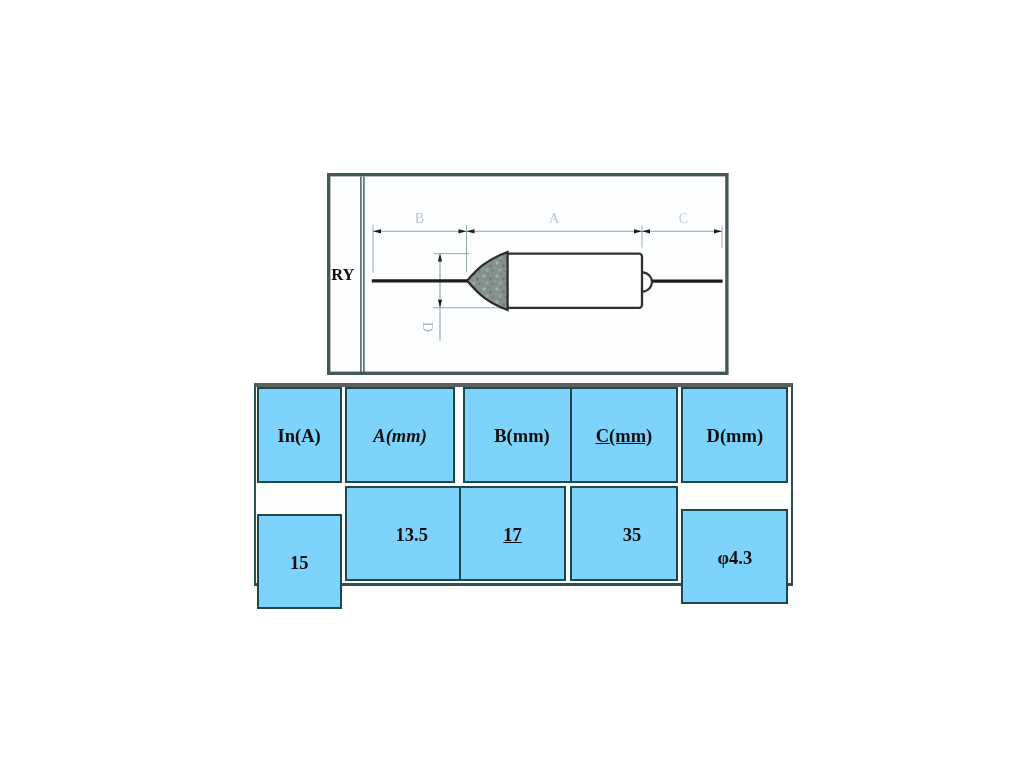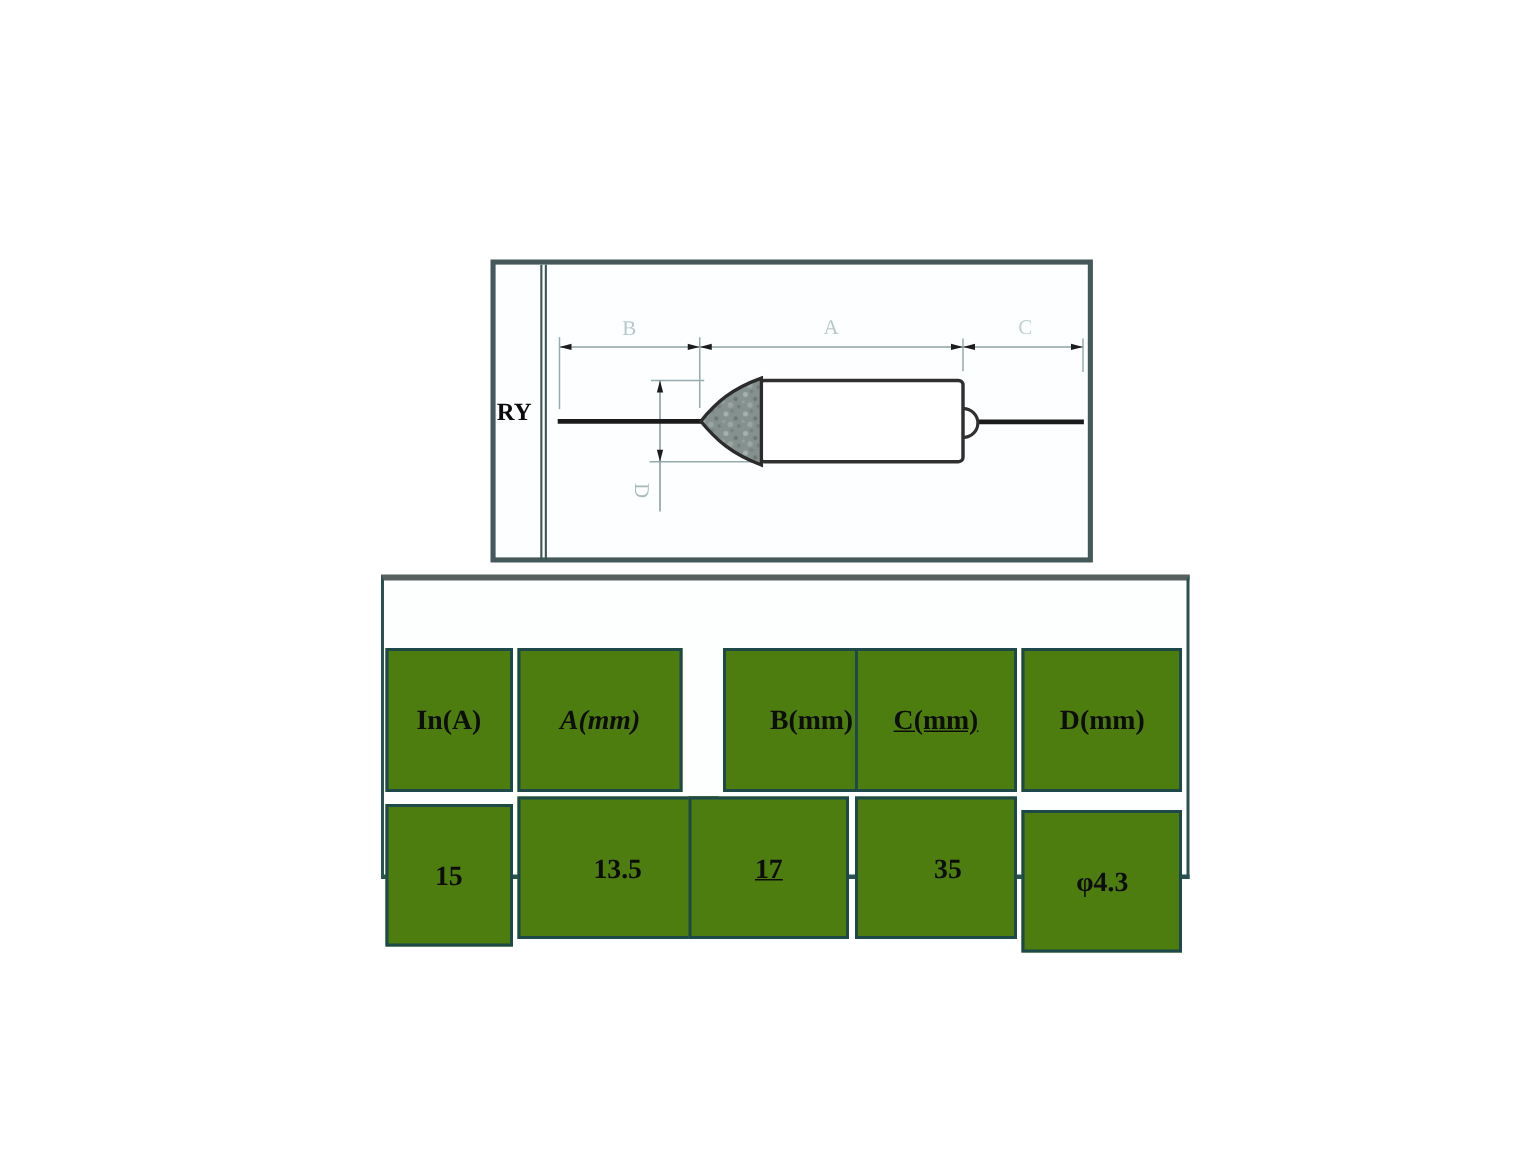--- a/index.html
+++ b/index.html
@@ -1,19 +1,19 @@
 <!DOCTYPE html>
 <html><head>
 <meta charset="utf-8">
 <style>
   html,body{margin:0;padding:0;width:1024px;height:768px;background:#ffffff;overflow:hidden;}
   body{font-family:"Liberation Serif",serif;position:relative;}
-  .cell{position:absolute;box-sizing:border-box;border:2.2px solid #1d4949;background:#4d7c0f;
+  .cell{position:absolute;box-sizing:border-box;border:2.2px solid #1d4949;background:#7dd3fc;
         display:flex;align-items:center;justify-content:center;font-weight:bold;
-        font-size:18.5px;color:#0d0d0d;padding-top:4px;margin-top:45px;}
+        font-size:18.5px;color:#0d0d0d;padding-top:4px;}
 </style>
 </head>
 <body>
 
 <svg width="1024" height="768" style="position:absolute;left:0;top:0">
   <defs>
     <pattern id="grain" width="13" height="13" patternUnits="userSpaceOnUse">
       <rect width="13" height="13" fill="#85918e"></rect>
       <circle cx="3" cy="3" r="1.7" fill="#a6b1ae"></circle>
       <circle cx="9.5" cy="6" r="1.4" fill="#6b7775"></circle>
@@ -85,27 +85,27 @@
 </svg>
 
 <div style="position:absolute;left:253.5px;top:382.6px;width:539px;height:203.6px;box-sizing:border-box;
             border-top:4.6px solid #596060;border-left:2.3px solid #2b5252;border-right:2.3px solid #2b5252;
             border-bottom:3.4px solid #2b5252;background:#fdfefe;"></div>
 
 <div class="cell" style="left:256.8px;top:386.6px;width:84.8px;height:96px;">In(A)</div>
 
 <div class="cell" style="left:344.8px;top:386.6px;width:110.6px;height:96px;font-style:italic;">A(mm)</div>
 
-<div class="cell" style="left:482px;top:386.6px;width:118px;height:96px;">B(mm)</div>
+<div class="cell" style="left:463px;top:386.6px;width:118px;height:96px;">B(mm)</div>
 
 <div class="cell" style="left:570.3px;top:386.6px;width:107.4px;height:96px;text-decoration:underline;">C(mm)</div>
 
 <div class="cell" style="left:681.2px;top:386.6px;width:107.3px;height:96px;">D(mm)</div>
 
-<div class="cell" style="left:256.8px;top:491px;width:84.8px;height:94.6px;">15</div>
+<div class="cell" style="left:256.8px;top:514px;width:84.8px;height:94.6px;">15</div>
 
 <div class="cell" style="left:344.8px;top:486.2px;width:134px;height:94.6px;">13.5</div>
 
 <div class="cell" style="left:458.9px;top:486.2px;width:107.4px;height:94.6px;text-decoration:underline;">17</div>
 
 <div class="cell" style="left:570.3px;top:486.2px;width:107.4px;height:94.6px;padding-left:16px;">35</div>
 
-<div class="cell" style="left:681.2px;top:495px;width:107.3px;height:94.6px;">φ4.3</div>
+<div class="cell" style="left:681.2px;top:509px;width:107.3px;height:94.6px;">φ4.3</div>
 
 </body></html>

